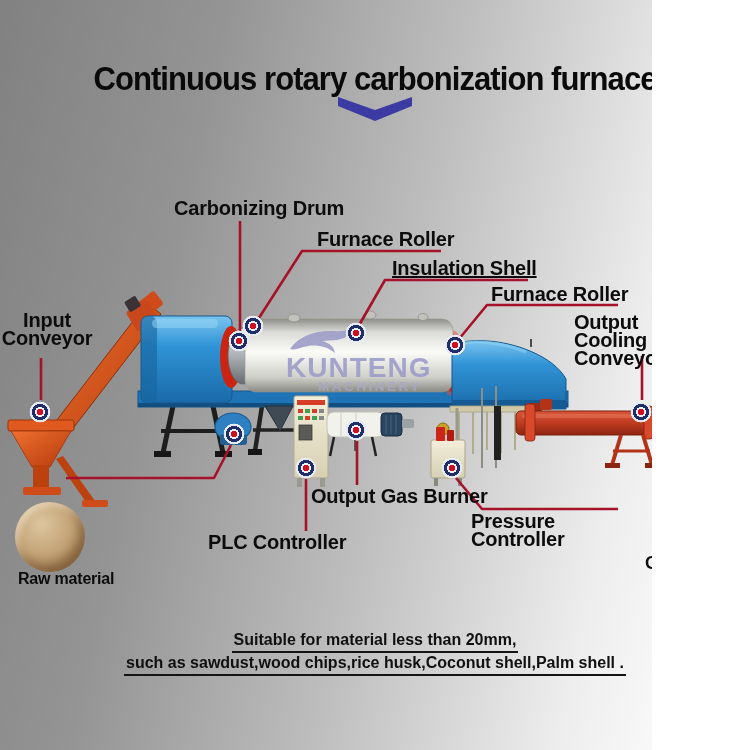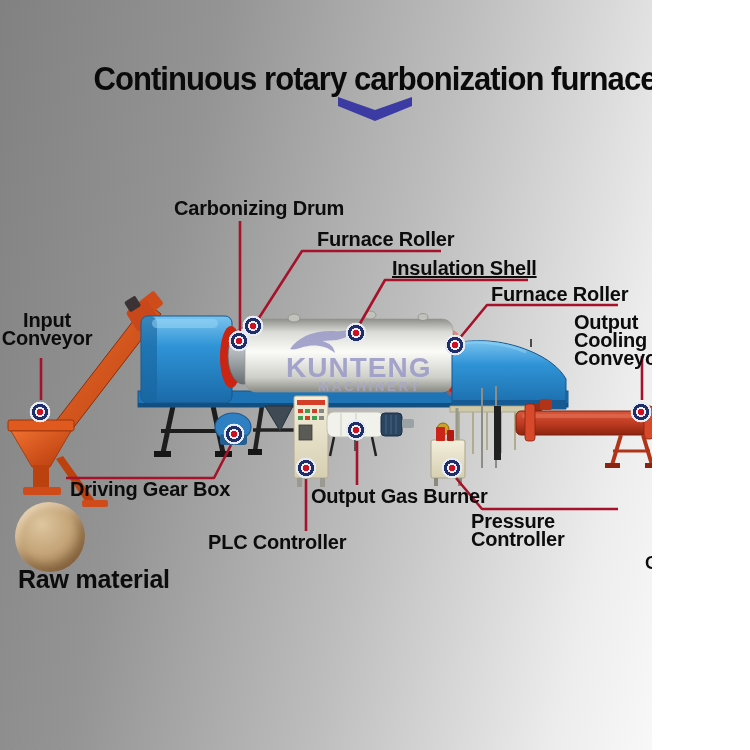--- a/index.html
+++ b/index.html
@@ -15,21 +15,21 @@
   .lbl-carbonizing{left:174px;top:199px;}
   .lbl-froller1{left:317px;top:230px;}
   .lbl-insulation{left:392px;top:259px;text-decoration:underline;}
   .lbl-froller2{left:491px;top:285px;}
   .lbl-input{left:1px;top:311px;width:92px;text-align:center;}
   .lbl-output{left:574px;top:313px;width:134px;text-align:left;}
   .lbl-gearbox{left:70px;top:480px;}
   .lbl-plc{left:208px;top:533px;}
   .lbl-waste{left:311px;top:487px;}
   .lbl-pressure{left:471px;top:512px;}
-  .lbl-raw{left:18px;top:570px;font-size:25px;}
+  .lbl-raw{left:18px;top:570px;font-size:16px;}
   .lbl-charcoal{left:645px;top:554px;font-size:17.5px;}
   .mk{position:absolute;width:22px;height:22px;border-radius:50%;
       background:radial-gradient(circle at 50% 50%,
         #d01020 0 3.4px,#eef2f6 3.4px 5px,#1f2e6b 5px 8px,
         #e6ebf1 8px 10.2px,rgba(230,235,241,0) 10.6px);}
   #mk-input{left:29px;top:401px;}
   #mk-carbonizing{left:228px;top:330px;}
   #mk-froller1{left:242px;top:315px;}
   #mk-insulation{left:345px;top:322px;}
   #mk-froller2{left:444px;top:334px;}
@@ -256,24 +256,27 @@
   <div class="mk" id="mk-pressure"></div>
 
   <div class="lbl lbl-carbonizing">Carbonizing Drum</div>
   <div class="lbl lbl-froller1">Furnace Roller</div>
   <div class="lbl lbl-insulation">Insulation Shell</div>
   <div class="lbl lbl-froller2">Furnace Roller</div>
   <div class="lbl lbl-input">Input
 Conveyor</div>
   <div class="lbl lbl-output">Output Cooling
 Conveyor</div>
-  <div class="lbl lbl-gearbox">Driving Gear Box</div>
   <div class="lbl lbl-plc">PLC Controller</div>
   <div class="lbl lbl-waste">Output Gas Burner</div>
   <div class="lbl lbl-pressure">Pressure Controller</div>
 
   <div class="ball ball-raw"></div>
   <div class="lbl lbl-raw">Raw material</div>
   <div class="ball ball-charcoal"></div>
   <div class="lbl lbl-charcoal">Charcoal</div>
 
+  <div class="footer">
+    <span>Suitable for material less than 20mm,</span><br>
+    <span>such as sawdust,wood chips,rice husk,Coconut shell,Palm shell .</span>
+  </div>
 
 </div>
 
 </body></html>

